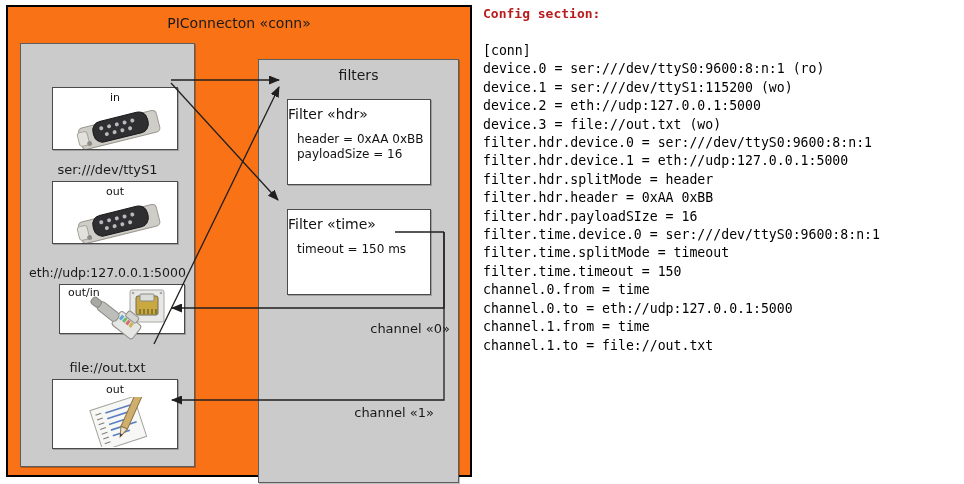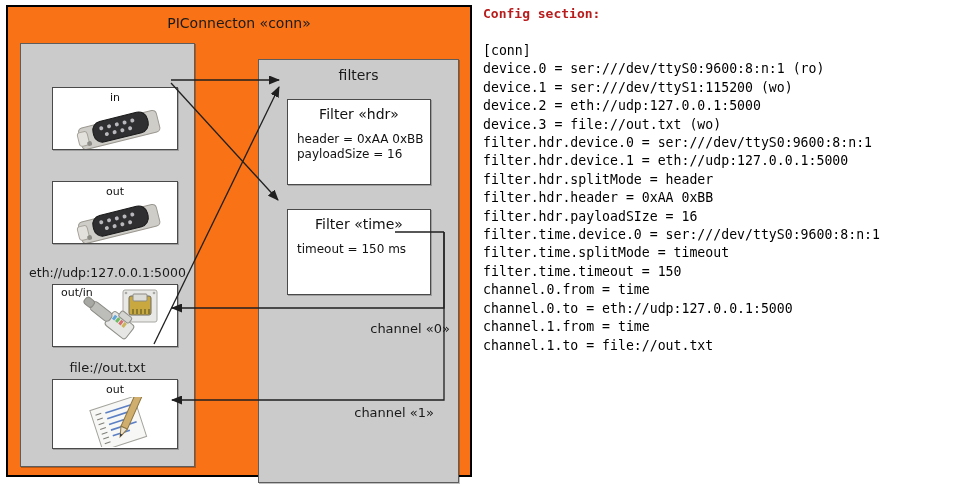--- a/index.html
+++ b/index.html
@@ -27,21 +27,21 @@
   .dev-label{position:absolute;width:100%;left:0;text-align:center;
              font-size:13px;color:#1a1a1a;}
   .devbox{position:absolute;background:#fff;border:1px solid #4a4a4a;
           box-sizing:border-box;box-shadow:1px 1px 0 rgba(0,0,0,.22);}
   .devbox .cap{position:absolute;top:3px;width:100%;text-align:center;
                font-size:11px;color:#111;}
   .devbox .cap.left{text-align:left;left:8px;width:auto;}
 
   .filterbox{position:absolute;background:#fff;border:1px solid #4a4a4a;
              box-sizing:border-box;box-shadow:1px 1px 0 rgba(0,0,0,.22);}
-  .filterbox .ftitle{position:absolute;left:0;top:6px;width:100%;text-align:center;
+  .filterbox .ftitle{position:absolute;left:0;top:6px;width:100%;text-align:left;
                      font-size:14px;color:#111;}
   .filterbox .fattrs{position:absolute;left:9px;top:32px;font-size:12px;
                      color:#111;line-height:15px;white-space:pre;}
 
   .chan-label{position:absolute;font-size:13px;color:#1a1a1a;text-align:right;}
 
   svg.wires{position:absolute;left:0;top:0;width:466px;height:472px;
             overflow:visible;pointer-events:none;}
 
   
@@ -80,20 +80,21 @@
                 <circle cx="49" cy="22" r="2"></circle>
                   <circle cx="57" cy="22" r="2"></circle>
               </g>
               <rect x="4" y="14" width="10" height="14" rx="3" fill="#e3e1dc" stroke="#a5a29a"></rect>
               <circle cx="14" cy="27" r="2.4" fill="#8d8b85"></circle>
             </g>
           </svg>
         </span>
       </div>
 
+      <div class="dev-label" style="top:118px;">ser:///dev/ttyS1</div>
       <div class="devbox" style="left:31px;top:137px;width:126px;height:63px;">
         <div class="cap">out</div>
         <span>
           <svg width="92" height="40" viewBox="0 0 92 40" style="position:absolute;left:20px;top:21px;">
             <g transform="rotate(-14 46 20)">
               <rect x="6" y="10" width="80" height="22" rx="4" fill="#cfcdc8" stroke="#9b9890"></rect>
               <rect x="20" y="8" width="56" height="21" rx="9" fill="#2f2f31" stroke="#1b1b1c"></rect>
               <g fill="#b9b9bd">
                 <circle cx="29" cy="15" r="2"></circle>
                   <circle cx="37" cy="15" r="2"></circle>
@@ -106,21 +107,21 @@
                   <circle cx="57" cy="22" r="2"></circle>
               </g>
               <rect x="4" y="14" width="10" height="14" rx="3" fill="#e3e1dc" stroke="#a5a29a"></rect>
               <circle cx="14" cy="27" r="2.4" fill="#8d8b85"></circle>
             </g>
           </svg>
         </span>
       </div>
 
       <div class="dev-label" style="top:221px;font-size:12.5px;">eth://udp:127.0.0.1:5000</div>
-      <div class="devbox" style="left:31px;top:240px;width:126px;height:63px;">
+      <div class="devbox" style="left:38px;top:240px;width:126px;height:50px;">
         <div class="cap left" style="top:1px;">out/in</div>
         <span>
           <svg width="96" height="58" viewBox="0 0 96 58" style="position:absolute;left:22px;top:3px;">
             <rect x="48" y="2" width="34" height="32" rx="2" fill="#e8e8e6" stroke="#a8a7a3"></rect>
             <rect x="54" y="8" width="22" height="19" rx="2" fill="#c9a93f" stroke="#6d6a62"></rect>
             <rect x="58" y="6" width="14" height="7" rx="1" fill="#dcdcd8" stroke="#8c8a84"></rect>
             <g fill="#8a7a2e">
               <rect x="57" y="21" width="2" height="5"></rect>
                 <rect x="61" y="21" width="2" height="5"></rect>
               <rect x="65" y="21" width="2" height="5"></rect>

